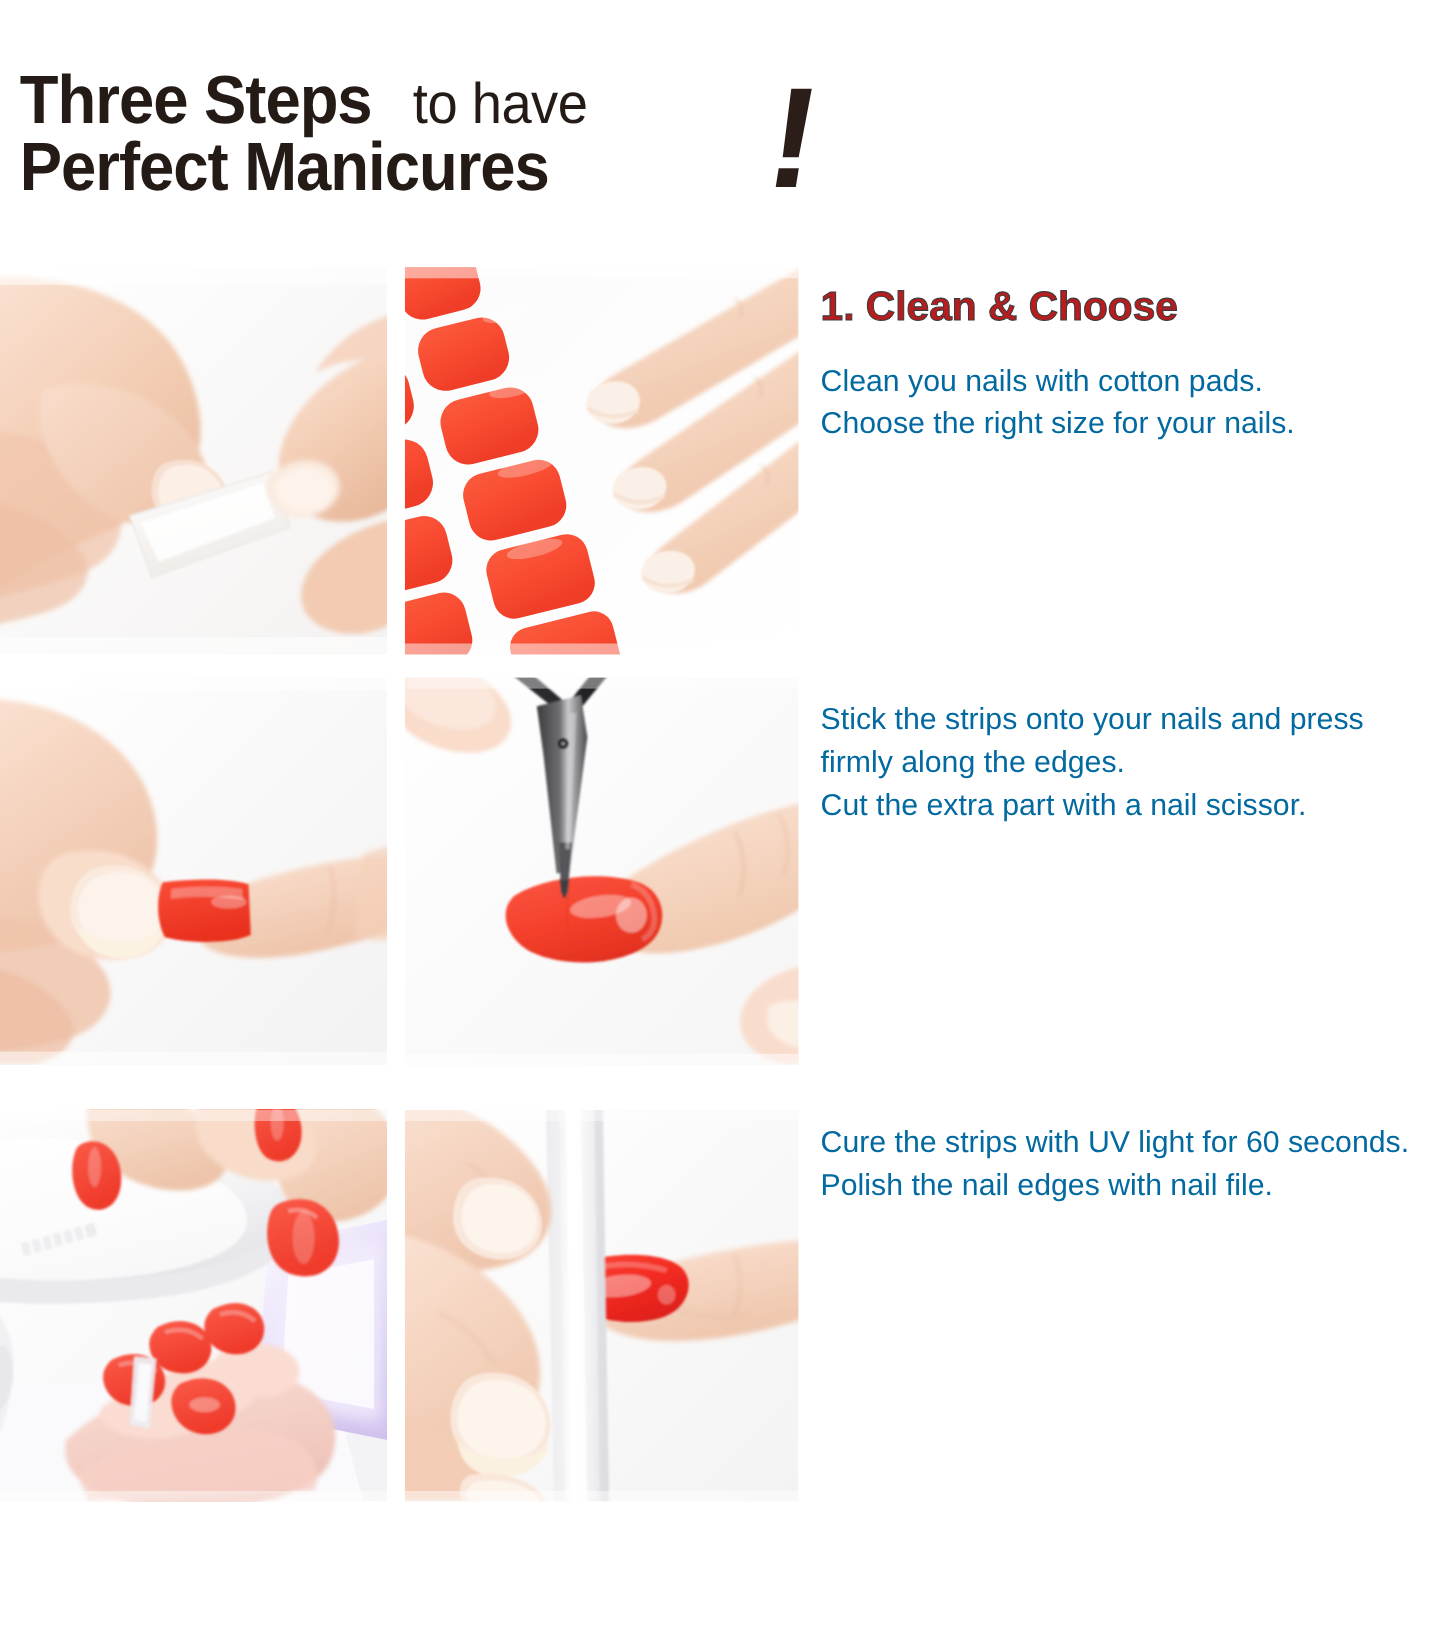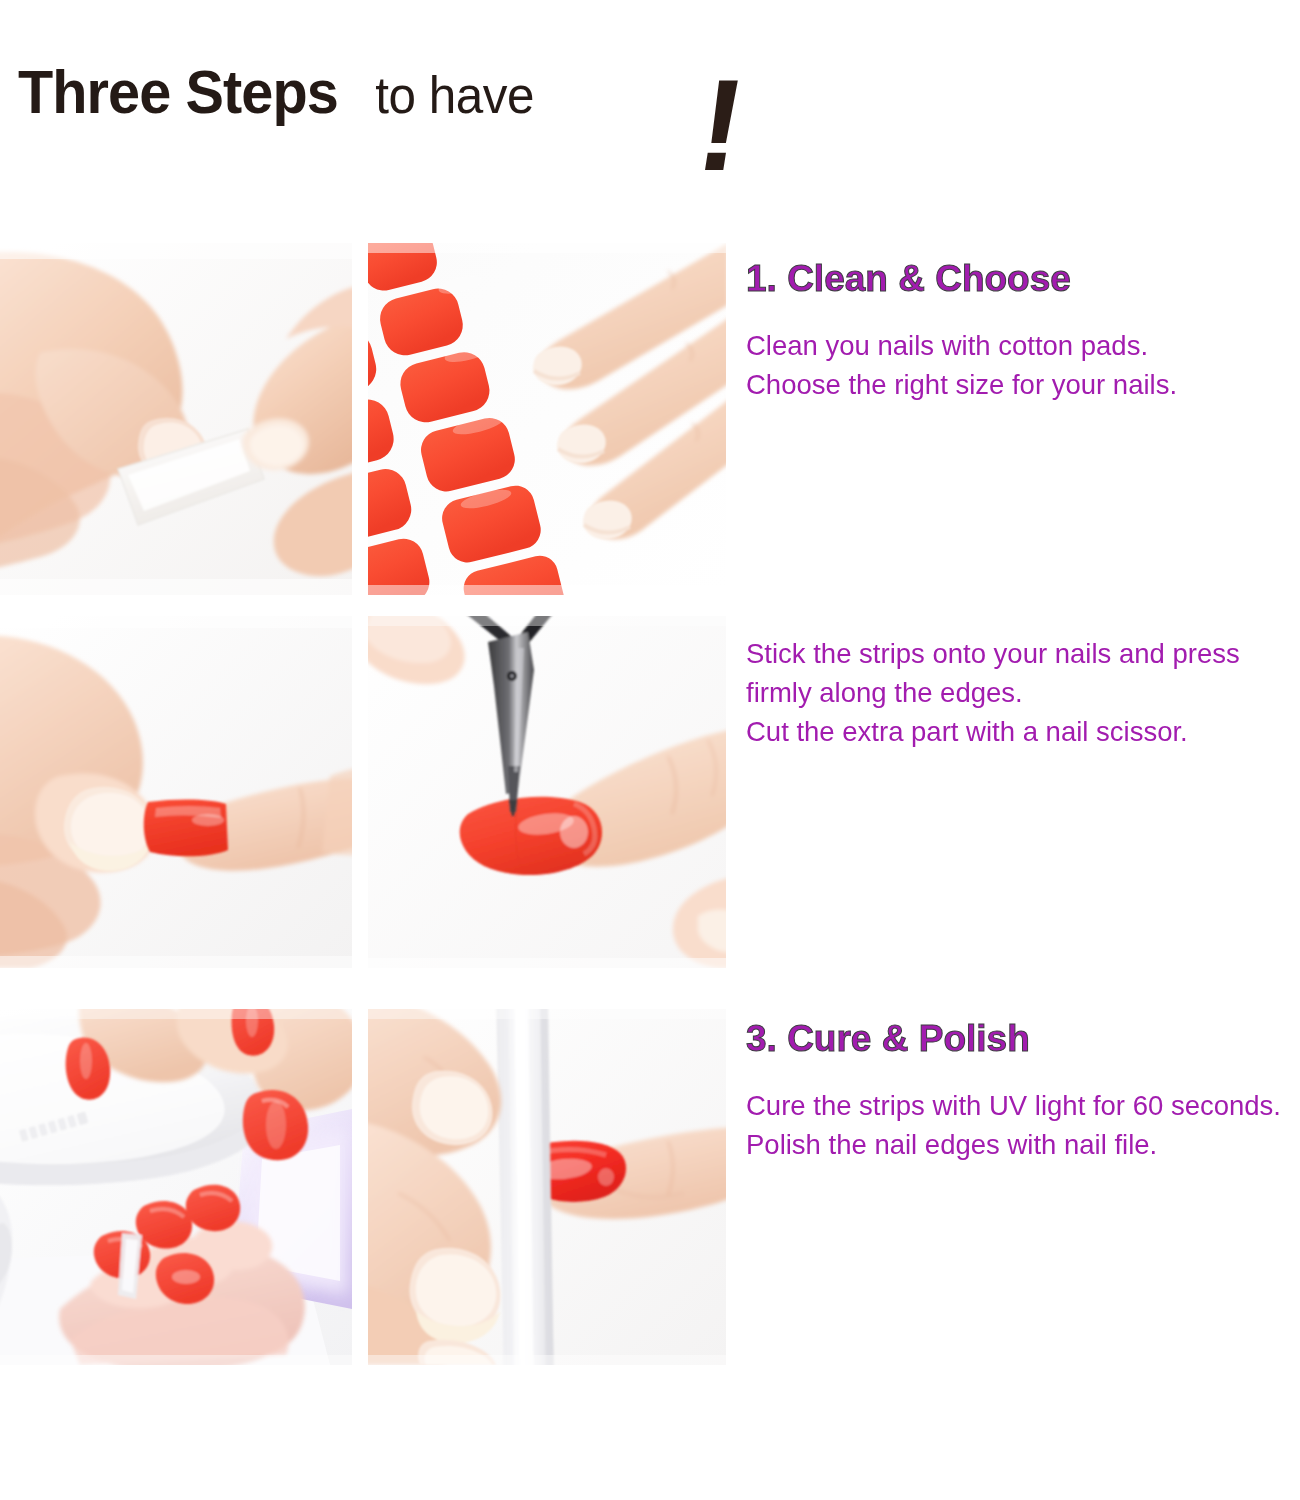--- a/index.html
+++ b/index.html
@@ -43,41 +43,44 @@
   }
   .col1{left:0px;width:352px;}
   .col2{left:368px;width:358px;}
   .row1{top:243px;height:352px;}
   .row2{top:616px;height:352px;}
   .row3{top:1009px;height:356px;}
 
   
   .textcol{position:absolute;left:746px;width:546px;}
   .step-head{
-    font-size:37px;font-weight:bold;color:#a21caf;
+    font-size:37px;font-weight:bold;color:#b91c1c;
     -webkit-text-stroke:1px #3c3c40;
     letter-spacing:0px;margin:0 0 26px 0;white-space:nowrap;
   }
   .step-body{
-    font-size:27.5px;font-weight:normal;color:#a21caf;
+    font-size:27.5px;font-weight:normal;color:#0369a1;
     line-height:1.42;margin:0;
   }
   .s1{top:258px;}
   .s2{top:634px;}
   .s3{top:1018px;}
 
   
   .ph-svg{display:block;width:100%;height:100%;}
 </style>
 </head>
 <body>
 
 <div class="title-block">
   <div class="title-line">
     <span class="t-bold">Three Steps</span><span class="t-light">to have</span>
+  </div>
+  <div class="title-line">
+    <span class="t-bold">Perfect Manicures</span>
   </div>
 </div>
 <div class="bang">!</div>
 
 <div class="photo col1 row1">
   <svg class="ph-svg" viewBox="0 0 352 352" preserveAspectRatio="xMidYMid slice">
     <defs>
       <linearGradient id="bg1" x1="0" y1="0" x2="1" y2="1">
         <stop offset="0" stop-color="#ffffff"></stop>
           <stop offset="1" stop-color="#f4f2f1"></stop>
@@ -541,15 +544,14 @@
 <div class="textcol s1">
   <div class="step-head">1. Clean &amp; Choose</div>
   <div class="step-body">Clean you nails with cotton pads.<br>Choose the right size for your nails.</div>
 </div>
 
 <div class="textcol s2">
   <div class="step-body">Stick the strips onto your nails and press firmly along the edges.<br>Cut the extra part with a nail scissor.</div>
 </div>
 
 <div class="textcol s3">
-  <div class="step-head">3. Cure &amp; Polish</div>
   <div class="step-body">Cure the strips with UV light for 60 seconds.<br>Polish the nail edges with nail file.</div>
 </div>
 
 </body></html>

